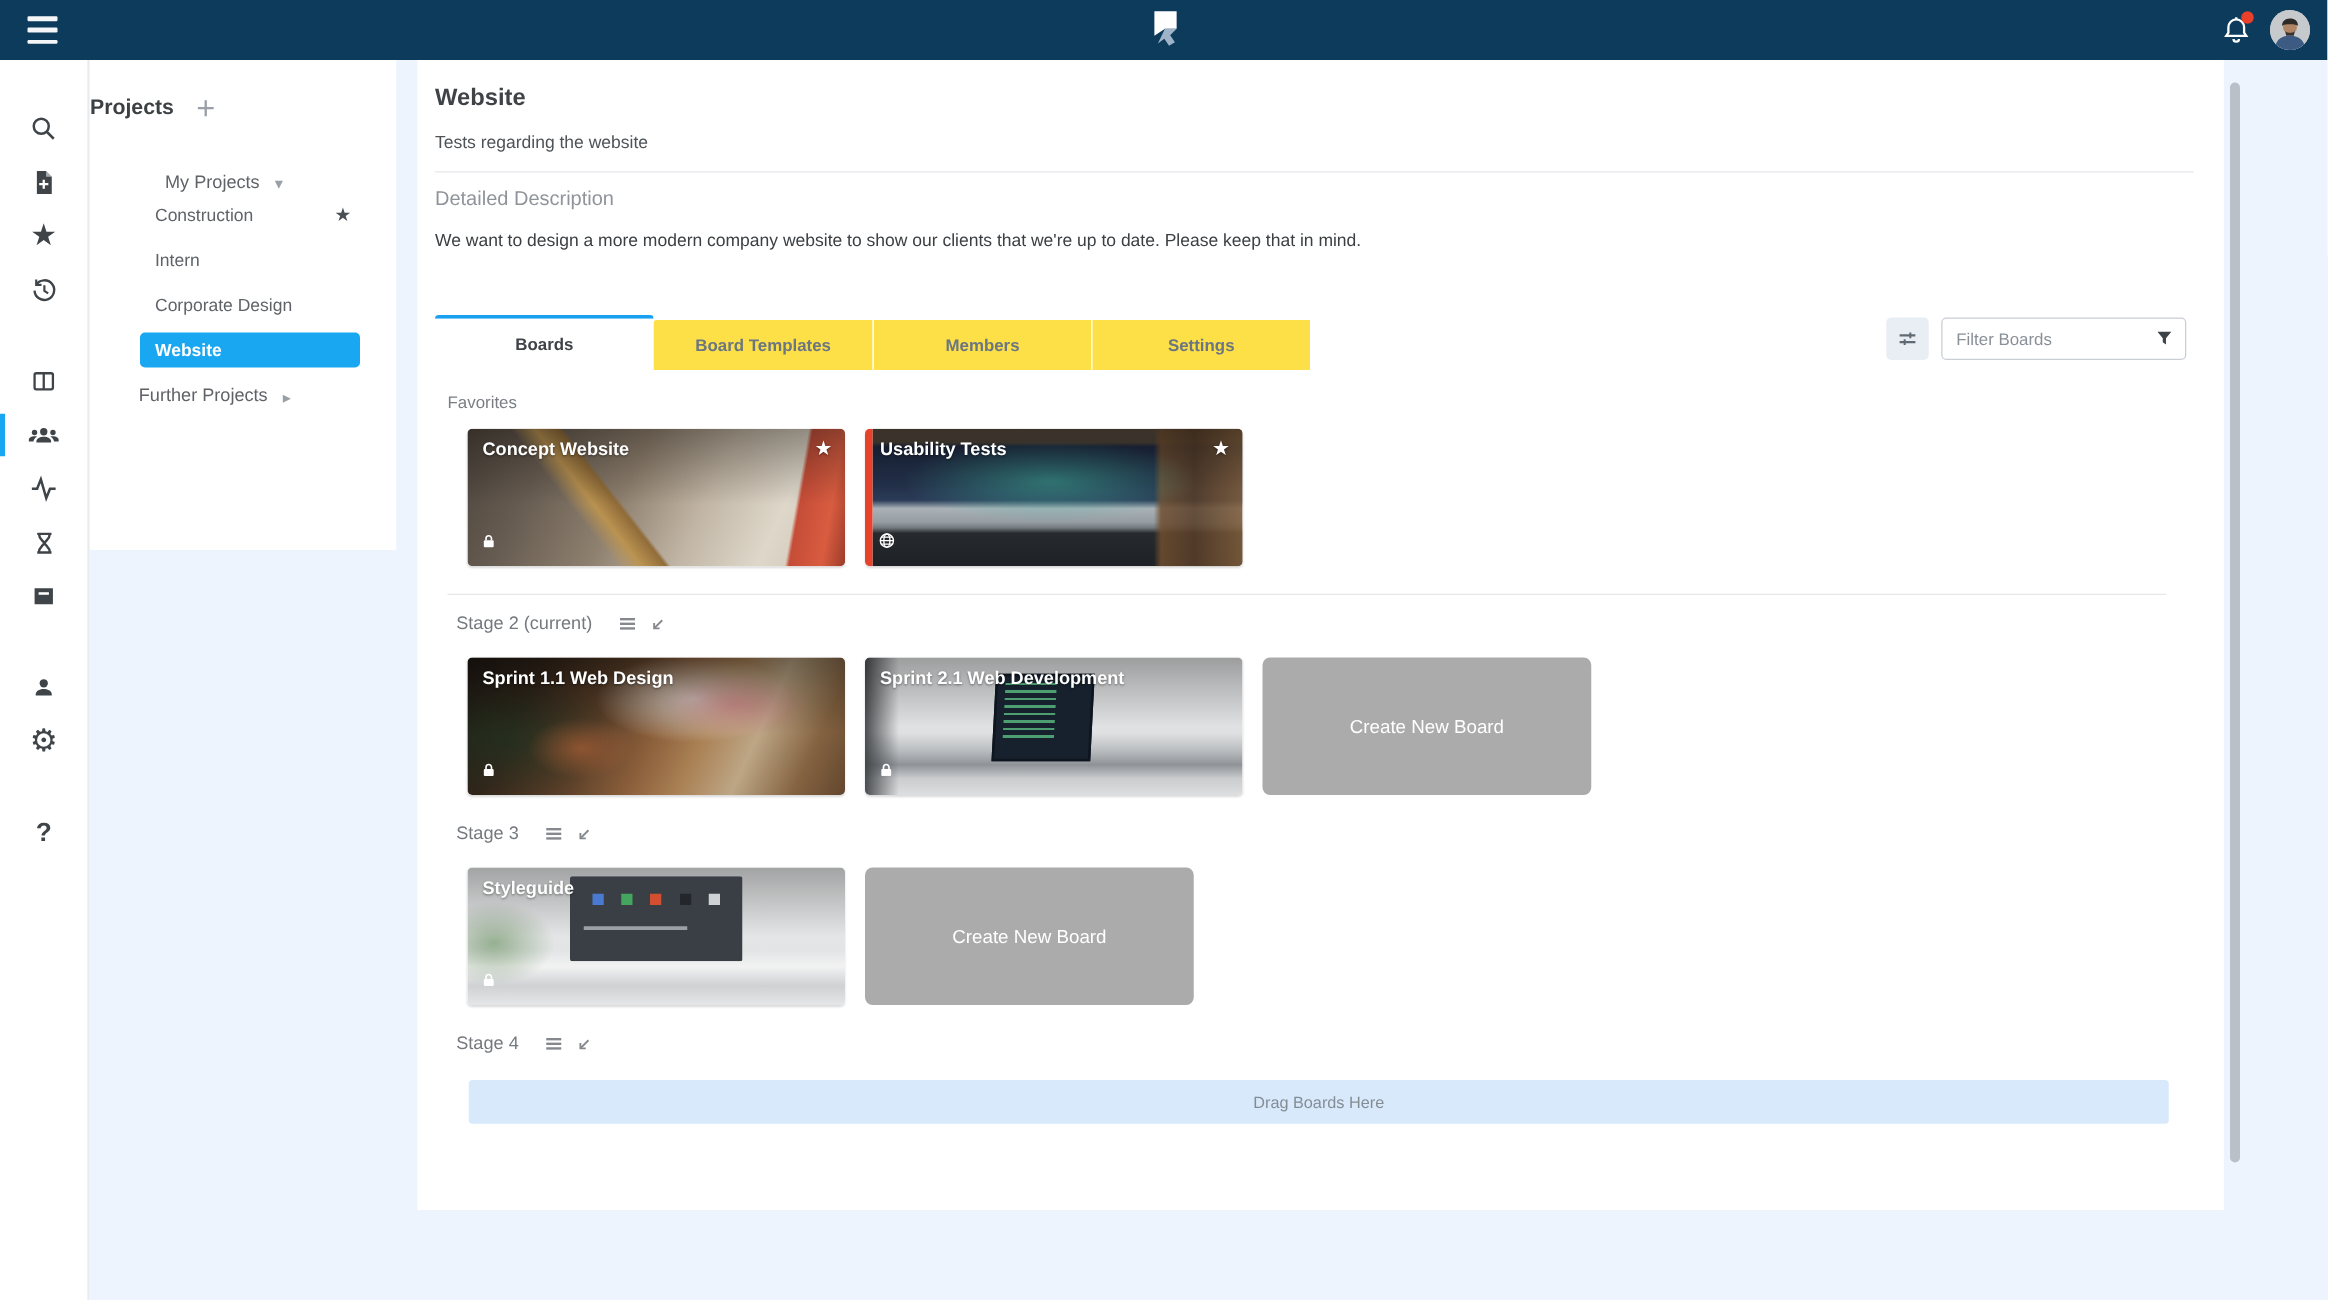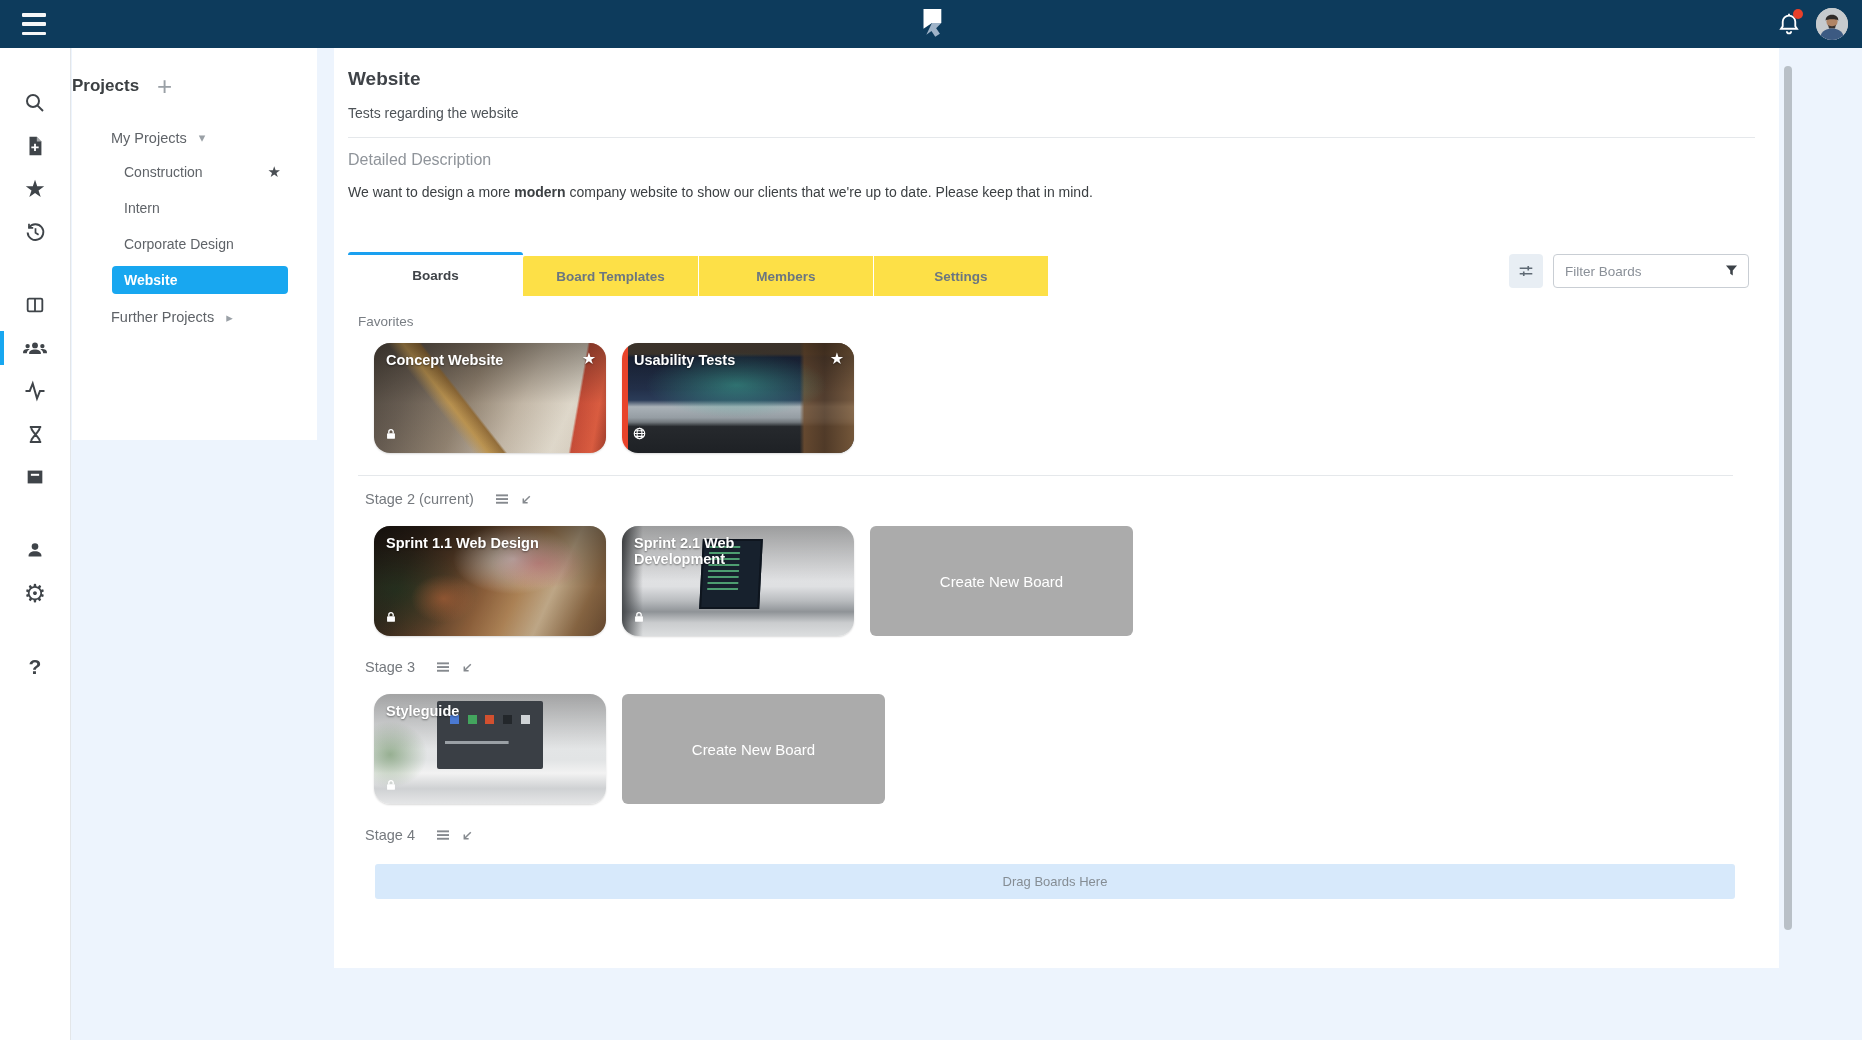--- a/index.html
+++ b/index.html
@@ -43,21 +43,21 @@
   .rail-spacer { height:30px; flex-shrink:0; }
   .rail-glyph { font-size:22px; line-height:1; color:#3f4449; }
   
   .projects-panel {
     position:absolute; left:72px; top:48px; width:245px; height:392px;
     background:#ffffff; z-index:5; padding-top:28px;
   }
   .projects-title-row { display:flex; align-items:center; }
   .projects-title { font-size:17px; font-weight:700; color:#3c4043; }
   .add-project { margin-left:18px; font-size:26px; font-weight:300; color:#9aa0a6; line-height:20px; cursor:pointer; }
-  .group-row { display:flex; align-items:flex-start; padding-left:39px; margin-top:34px; height:24px; cursor:pointer; }
+  .group-row { display:flex; align-items:flex-end; padding-left:60px; margin-top:34px; height:24px; cursor:pointer; }
   .group-label { font-size:14.5px; color:#5f6368; }
   .caret { color:#9aa0a6; font-size:13px; margin-left:12px; }
   .proj-item {
     height:36px; display:flex; align-items:center;
     padding-left:52px; padding-right:36px; font-size:14px; color:#5f6368; cursor:pointer;
   }
   .proj-star { margin-left:auto; color:#4a4f54; font-size:15px; }
   .proj-chip-row { height:36px; display:flex; align-items:center; padding-left:40px; }
   .proj-chip {
     width:176px; height:28px; background:#18a7f0; border-radius:4px;
@@ -70,21 +70,21 @@
   .main-card {
     position:absolute; left:334px; top:48px; width:1445px; height:920px;
     background:#ffffff; z-index:5;
   }
   .card-header { padding:20px 24px 0 14px; }
   .page-title { font-size:19px; font-weight:700; color:#3f4348; }
   .page-subtitle { margin-top:15px; font-size:14px; color:#4e5358; }
   .hr { height:1px; background:#e5e8eb; margin-top:16px; }
   .desc-label { margin-top:13px; font-size:16px; color:#8f949a; }
   .desc-text { margin-top:15px; font-size:14px; color:#3c4043; }
-  .desc-text b { font-weight:700; }
+  .desc-text b { font-weight:400; }
   
   .tabs-row { position:relative; display:flex; margin-top:52px; height:44px; }
   .tab {
     width:175px; display:flex; align-items:center; justify-content:center;
     font-size:13.5px; font-weight:700; cursor:pointer;
   }
   .tab.active {
     background:#ffffff; border-top:3px solid #1aa0f0; color:#3f4348;
     border-radius:3px 3px 0 0;
   }
@@ -103,21 +103,21 @@
     padding:0 34px 0 11px; font-size:13.5px; color:#3c4043; outline:none;
     font-family:"Liberation Sans", sans-serif; background:#fff;
   }
   .filter-input::placeholder { color:#8a9098; }
   .funnel { position:absolute; right:9px; top:8px; color:#3c4248; }
   
   .boards-panel { padding:18px 24px 12px 24px; }
   .section-label { font-size:13.5px; color:#797e84; }
   .cards-row { display:flex; gap:16px; margin-top:14px; margin-left:16px; }
   .board-card {
-    position:relative; width:232px; height:110px; border-radius:16px; overflow:hidden; cursor:pointer;
+    position:relative; width:302px; height:110px; border-radius:4px; overflow:hidden; cursor:pointer;
     box-shadow:0 1px 2px rgba(0,0,0,.15);
   }
   .board-photo { position:absolute; inset:0; }
   .board-title {
     position:absolute; left:12px; top:9px; right:34px;
     color:#ffffff; font-size:14.5px; font-weight:700; text-shadow:0 1px 2px rgba(0,0,0,.45);
   }
   .board-star { position:absolute; right:10px; top:6px; color:#ffffff; font-size:16px; text-shadow:0 1px 2px rgba(0,0,0,.45); cursor:pointer; }
   .board-privacy { position:absolute; left:10px; bottom:8px; color:#ffffff; }
   .create-card {

